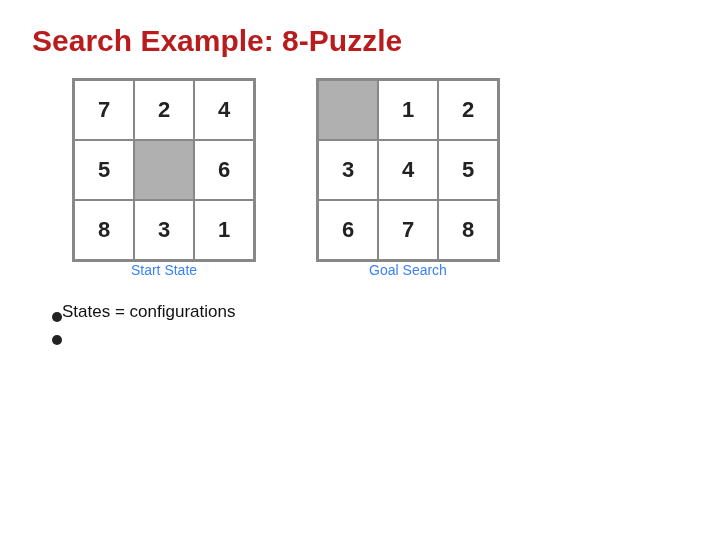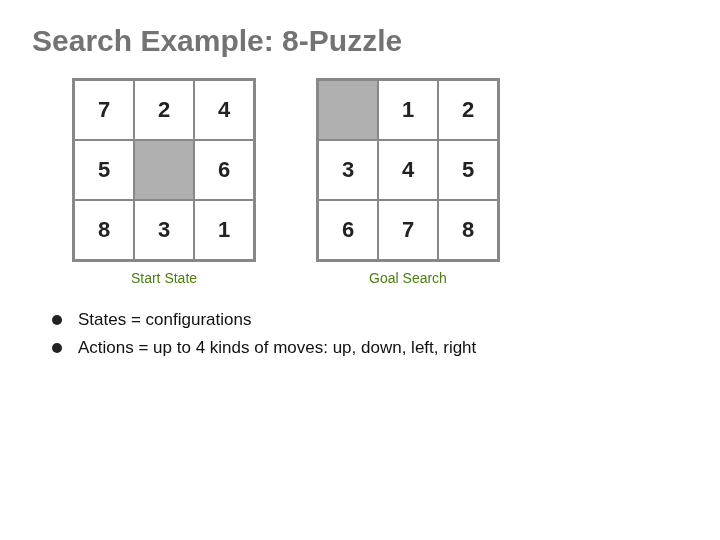--- a/index.html
+++ b/index.html
@@ -9,21 +9,21 @@
       font-family: Arial, sans-serif;
       width: 720px;
       height: 540px;
       overflow: hidden;
       padding: 24px 32px;
     }
 
     h1 {
       font-size: 30px;
       font-weight: bold;
-      color: #737373;
+      color: #b91c1c;
       margin-bottom: 20px;
     }
 
     .puzzles-row {
       display: flex;
       flex-direction: row;
       align-items: flex-start;
       gap: 60px;
       margin-left: 40px;
       margin-bottom: 10px;
@@ -55,39 +55,39 @@
       font-size: 22px;
       font-weight: bold;
       color: #222;
     }
 
     .cell.empty {
       background: #b0b0b0;
     }
 
     .puzzle-label {
-      margin-top: 8px;
+      margin-top: 0;
       font-size: 14px;
-      color: #4d7c0f;
+      color: #3b82f6;
       text-align: center;
     }
 
     .bullet-list {
       margin-top: 24px;
       margin-left: 20px;
       list-style: none;
     }
 
     .bullet-list li {
       font-size: 17px;
       color: #111;
       margin-bottom: 8px;
       display: flex;
-      align-items: flex-start;
-      gap: 16px;
+      align-items: flex-end;
+      gap: 0;
     }
 
     .bullet-dot {
       width: 10px;
       height: 10px;
       background: #222;
       border-radius: 50%;
       margin-top: 5px;
       flex-shrink: 0;
     }
@@ -131,15 +131,14 @@
 
 </div>
 
 <ul class="bullet-list" id="bullet-list">
     <li>
       <span class="bullet-dot"></span>
       <span>States = configurations</span>
     </li>
     <li>
       <span class="bullet-dot"></span>
-      <span>Actions = up to 4 kinds of moves: up, down, left, right</span>
     </li>
   </ul>
 
 </body></html>

